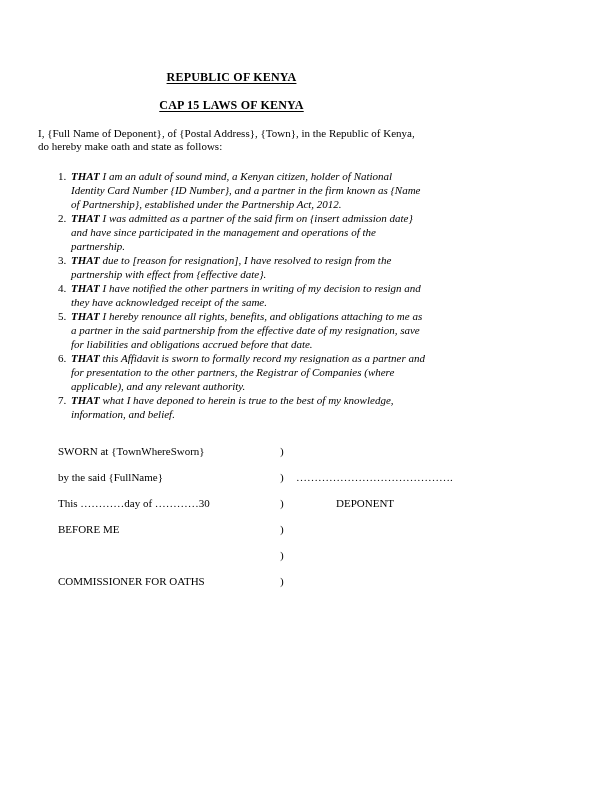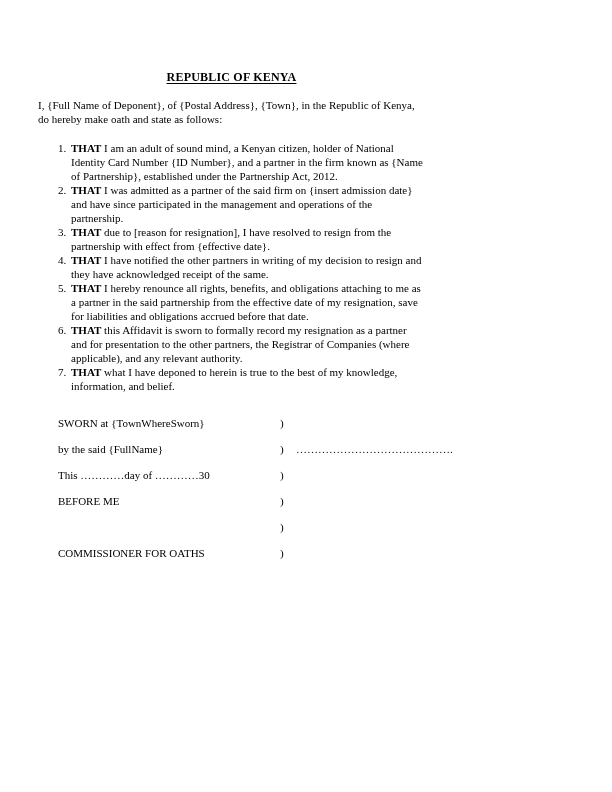--- a/index.html
+++ b/index.html
@@ -41,20 +41,21 @@
   .clause {
     display: flex;
     line-height: 14px;
   }
   .clause-num {
     flex: 0 0 13px;
     width: 13px;
   }
   .clause-text {
     flex: 1;
+    font-style: italic;
   }
   .clause-lead {
     font-weight: bold;
   }
   .jurat {
     margin: 24px 0 0 20px;
   }
   .jurat-row {
     display: grid;
     grid-template-columns: 222px 16px auto;
@@ -70,20 +71,21 @@
   .jurat-row-date .jurat-right {
     padding-left: 40px;
   }
 </style>
 </head>
 <body>
 
 <div class="page">
 
   <div class="heading">REPUBLIC OF KENYA</div>
+  <div class="heading">CAP 15 LAWS OF KENYA</div>
 
   <p class="intro">I, {Full Name of Deponent}, of {Postal Address}, {Town}, in the Republic of Kenya, do hereby make oath and state as follows:</p>
 
   <ol class="clauses">
     <li class="clause">
       <span class="clause-num">1.</span>
       <span class="clause-text"><b class="clause-lead">THAT</b><span> I am an adult of sound mind, a Kenyan citizen, holder of National Identity Card Number {ID Number}, and a partner in the firm known as {Name of Partnership}, established under the Partnership Act, 2012.</span></span>
     </li>
     <li class="clause">
       <span class="clause-num">2.</span>
@@ -118,20 +120,21 @@
       <span class="jurat-right"></span>
     </div>
     <div class="jurat-row">
       <span class="jurat-label">by the said {FullName}</span>
       <span class="jurat-paren">)</span>
       <span class="jurat-right">…………………………………….</span>
     </div>
     <div class="jurat-row jurat-row-date">
       <span class="jurat-label">This …………day of …………30</span>
       <span class="jurat-paren">)</span>
+      <span class="jurat-right">DEPONENT</span>
     </div>
     <div class="jurat-row bold-label">
       <span class="jurat-label">BEFORE ME</span>
       <span class="jurat-paren">)</span>
       <span class="jurat-right"></span>
     </div>
     <div class="jurat-row">
       <span class="jurat-label"></span>
       <span class="jurat-paren">)</span>
       <span class="jurat-right"></span>

